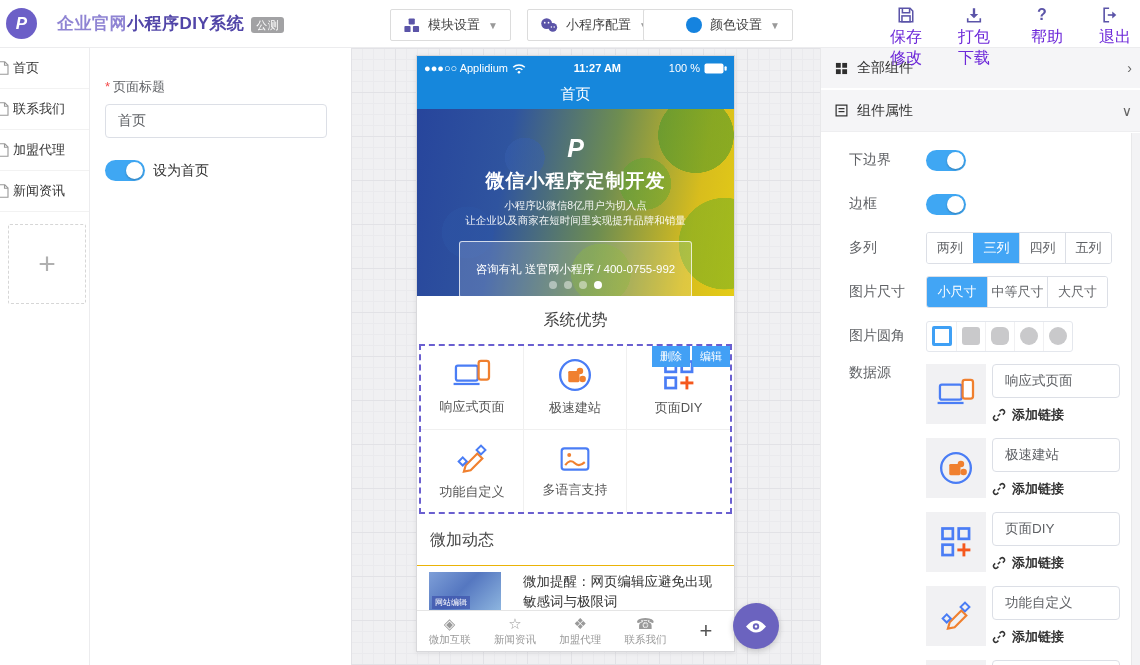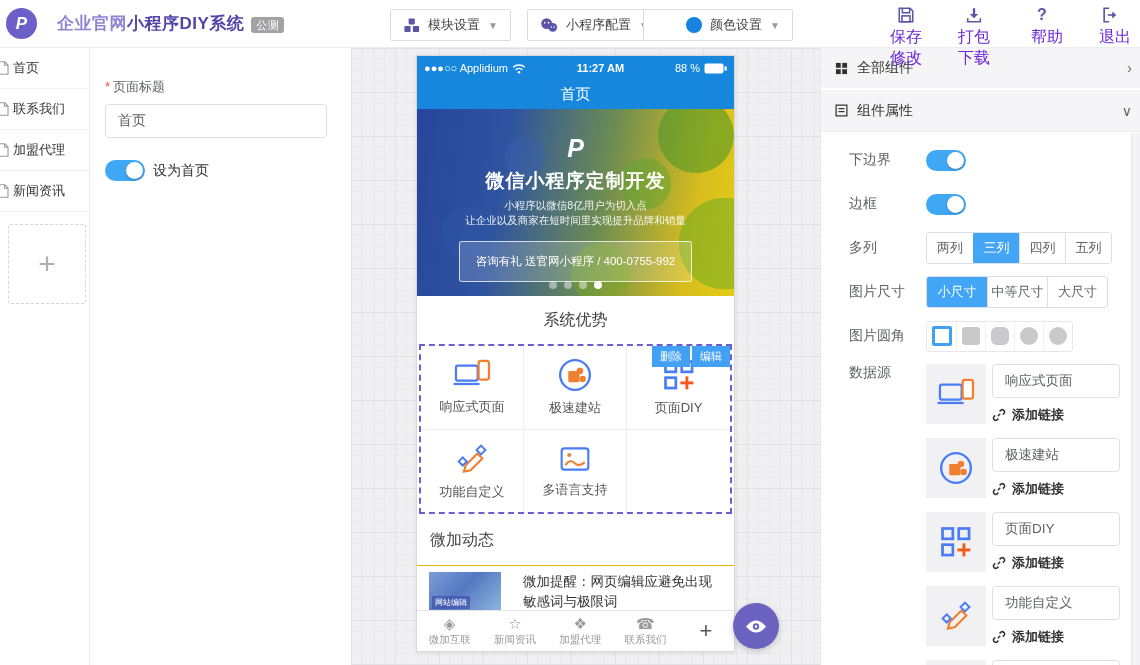--- a/index.html
+++ b/index.html
@@ -62,21 +62,21 @@
       radial-gradient(circle 38px at 88% 14%, rgba(70,150,40,.55) 99%, transparent 100%),
       radial-gradient(circle 26px at 72% 40%, rgba(90,165,45,.45) 99%, transparent 100%),
       radial-gradient(circle 46px at 97% 72%, rgba(100,170,35,.5) 99%, transparent 100%),
       radial-gradient(circle 30px at 58% 88%, rgba(120,170,30,.4) 99%, transparent 100%),
       radial-gradient(circle 26px at 16% 66%, rgba(45,85,165,.5) 99%, transparent 100%),
       radial-gradient(circle 20px at 34% 26%, rgba(55,95,175,.45) 99%, transparent 100%),
       linear-gradient(100deg,#27459c 0%,#2f549f 28%,#6e8d51 58%,#d8bd1d 85%,#e4cc16 100%); }
   .pb-logo { margin-top:24px; font-size:25px; font-weight:bold; font-style:italic; line-height:30px; }
   .pb-title { margin-top:5px; font-size:19px; font-weight:bold; letter-spacing:1px; }
   .pb-sub { margin-top:4px; font-size:10.5px; line-height:15px; opacity:.92; }
-  .pb-cta { margin-top:13px; font-size:11.5px; padding:12px 16px; border:1px solid rgba(255,255,255,.75); background:rgba(255,255,255,.16); border-radius:3px; cursor:pointer; }
+  .pb-cta { margin-top:13px; font-size:11.5px; padding:20px 16px; border:1px solid rgba(255,255,255,.75); background:rgba(255,255,255,.16); border-radius:3px; cursor:pointer; }
   .pb-dots { position:absolute; bottom:7px; left:0; right:0; display:flex; justify-content:center; gap:7px; }
   .pb-dots span { width:8px; height:8px; border-radius:50%; background:rgba(255,255,255,.45); }
   .pb-dots span.active { background:#fff; }
   .p-sec1 { height:48px; display:flex; align-items:center; justify-content:center; font-size:16px; color:#404040; }
   .p-adv { position:relative; margin:0 2px; height:170px; border:2px dashed #6a5fd0; }
   .adv-grid { display:grid; grid-template-columns:repeat(3,1fr); height:100%; }
   .adv-cell { display:flex; flex-direction:column; align-items:center; justify-content:center; gap:6px; border-right:1px solid #f0f0f0; border-bottom:1px solid #f0f0f0; cursor:pointer; }
   .adv-cell:nth-child(3n) { border-right:none; }
   .adv-cell:nth-child(n+4) { border-bottom:none; }
   .adv-cell .lbl { font-size:13px; color:#555; }
@@ -265,21 +265,21 @@
           <span>
               <svg width="14" height="11" viewBox="0 0 14 11" fill="none" stroke="#fff" stroke-width="1.5">
                 <path d="M1.2 4.2a8.5 8.5 0 0 1 11.6 0"></path>
                 <path d="M3.6 6.8a5 5 0 0 1 6.8 0"></path>
                 <circle cx="7" cy="9.3" r="1.3" fill="#fff" stroke="none"></circle>
               </svg>
             </span>
         </span>
         <span class="time">11:27 AM</span>
         <span class="right">
-          <span>88 %</span>
+          <span>100 %</span>
           <span>
               <svg width="23" height="11" viewBox="0 0 23 11">
                 <rect x="0.5" y="0.5" width="19" height="10" rx="2" fill="#fff"></rect>
                 <rect x="20.5" y="3.2" width="2.2" height="4.6" rx="1" fill="#fff"></rect>
               </svg>
             </span>
         </span>
       </div>
 
       <div class="p-nav">

